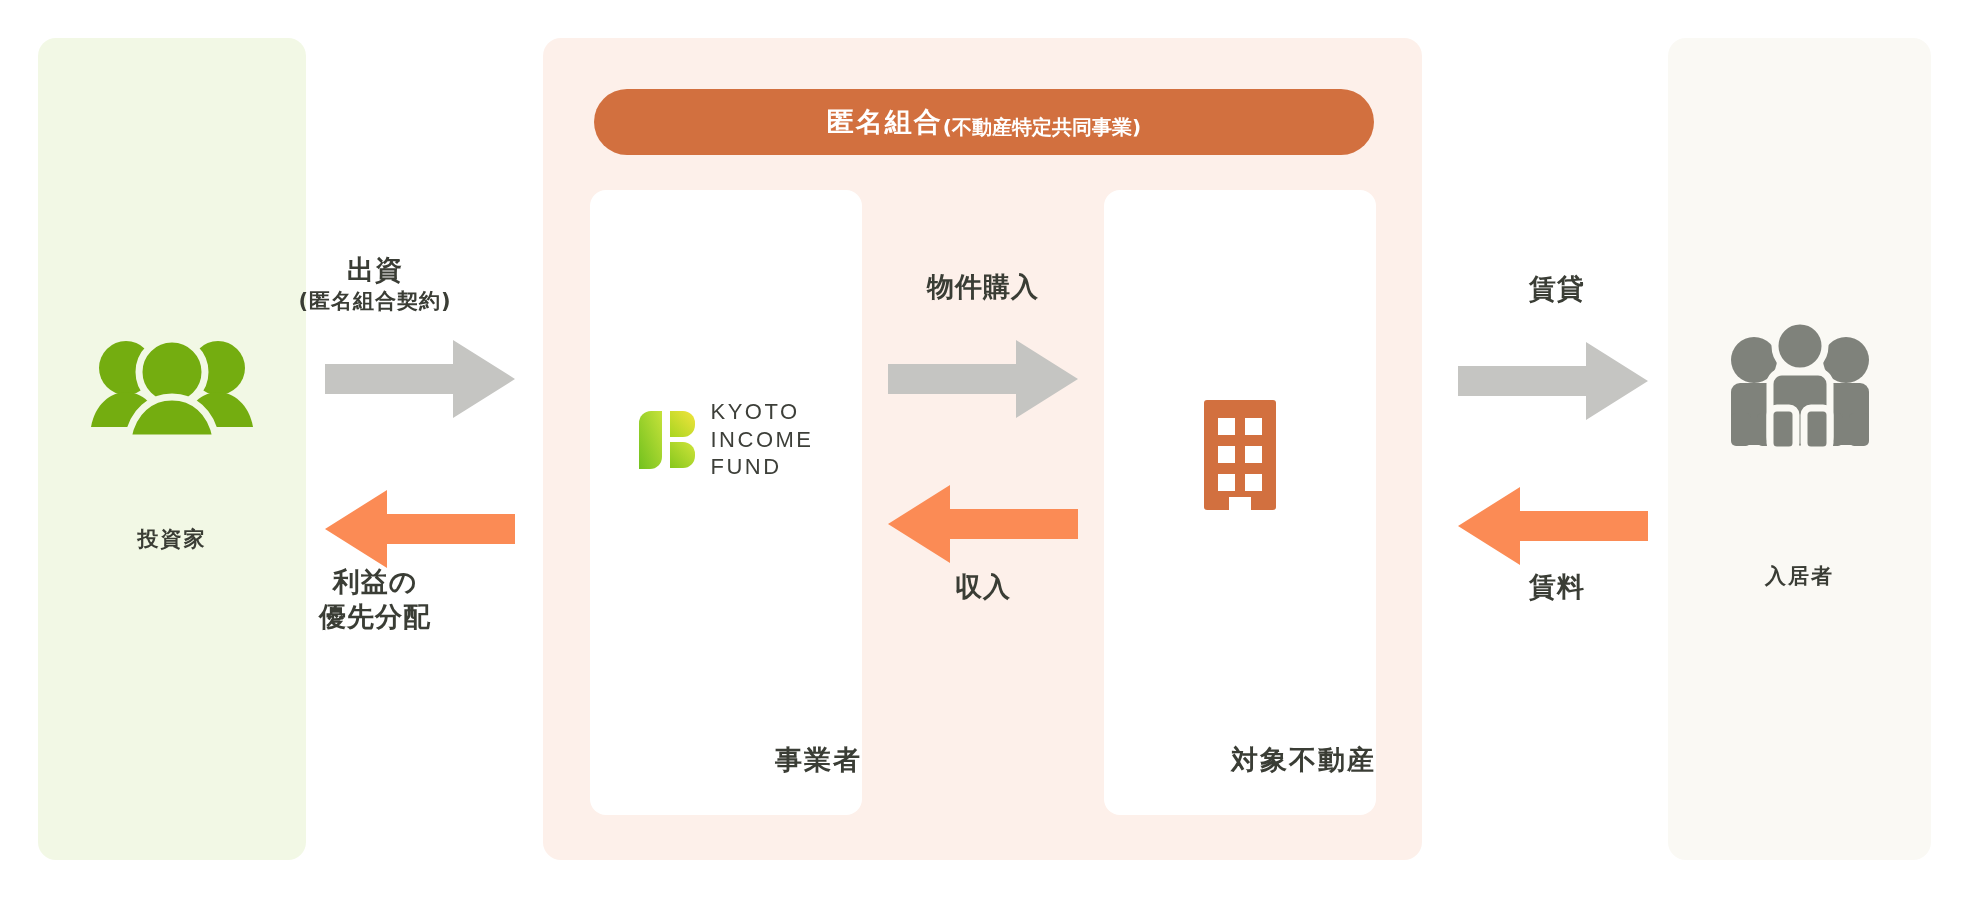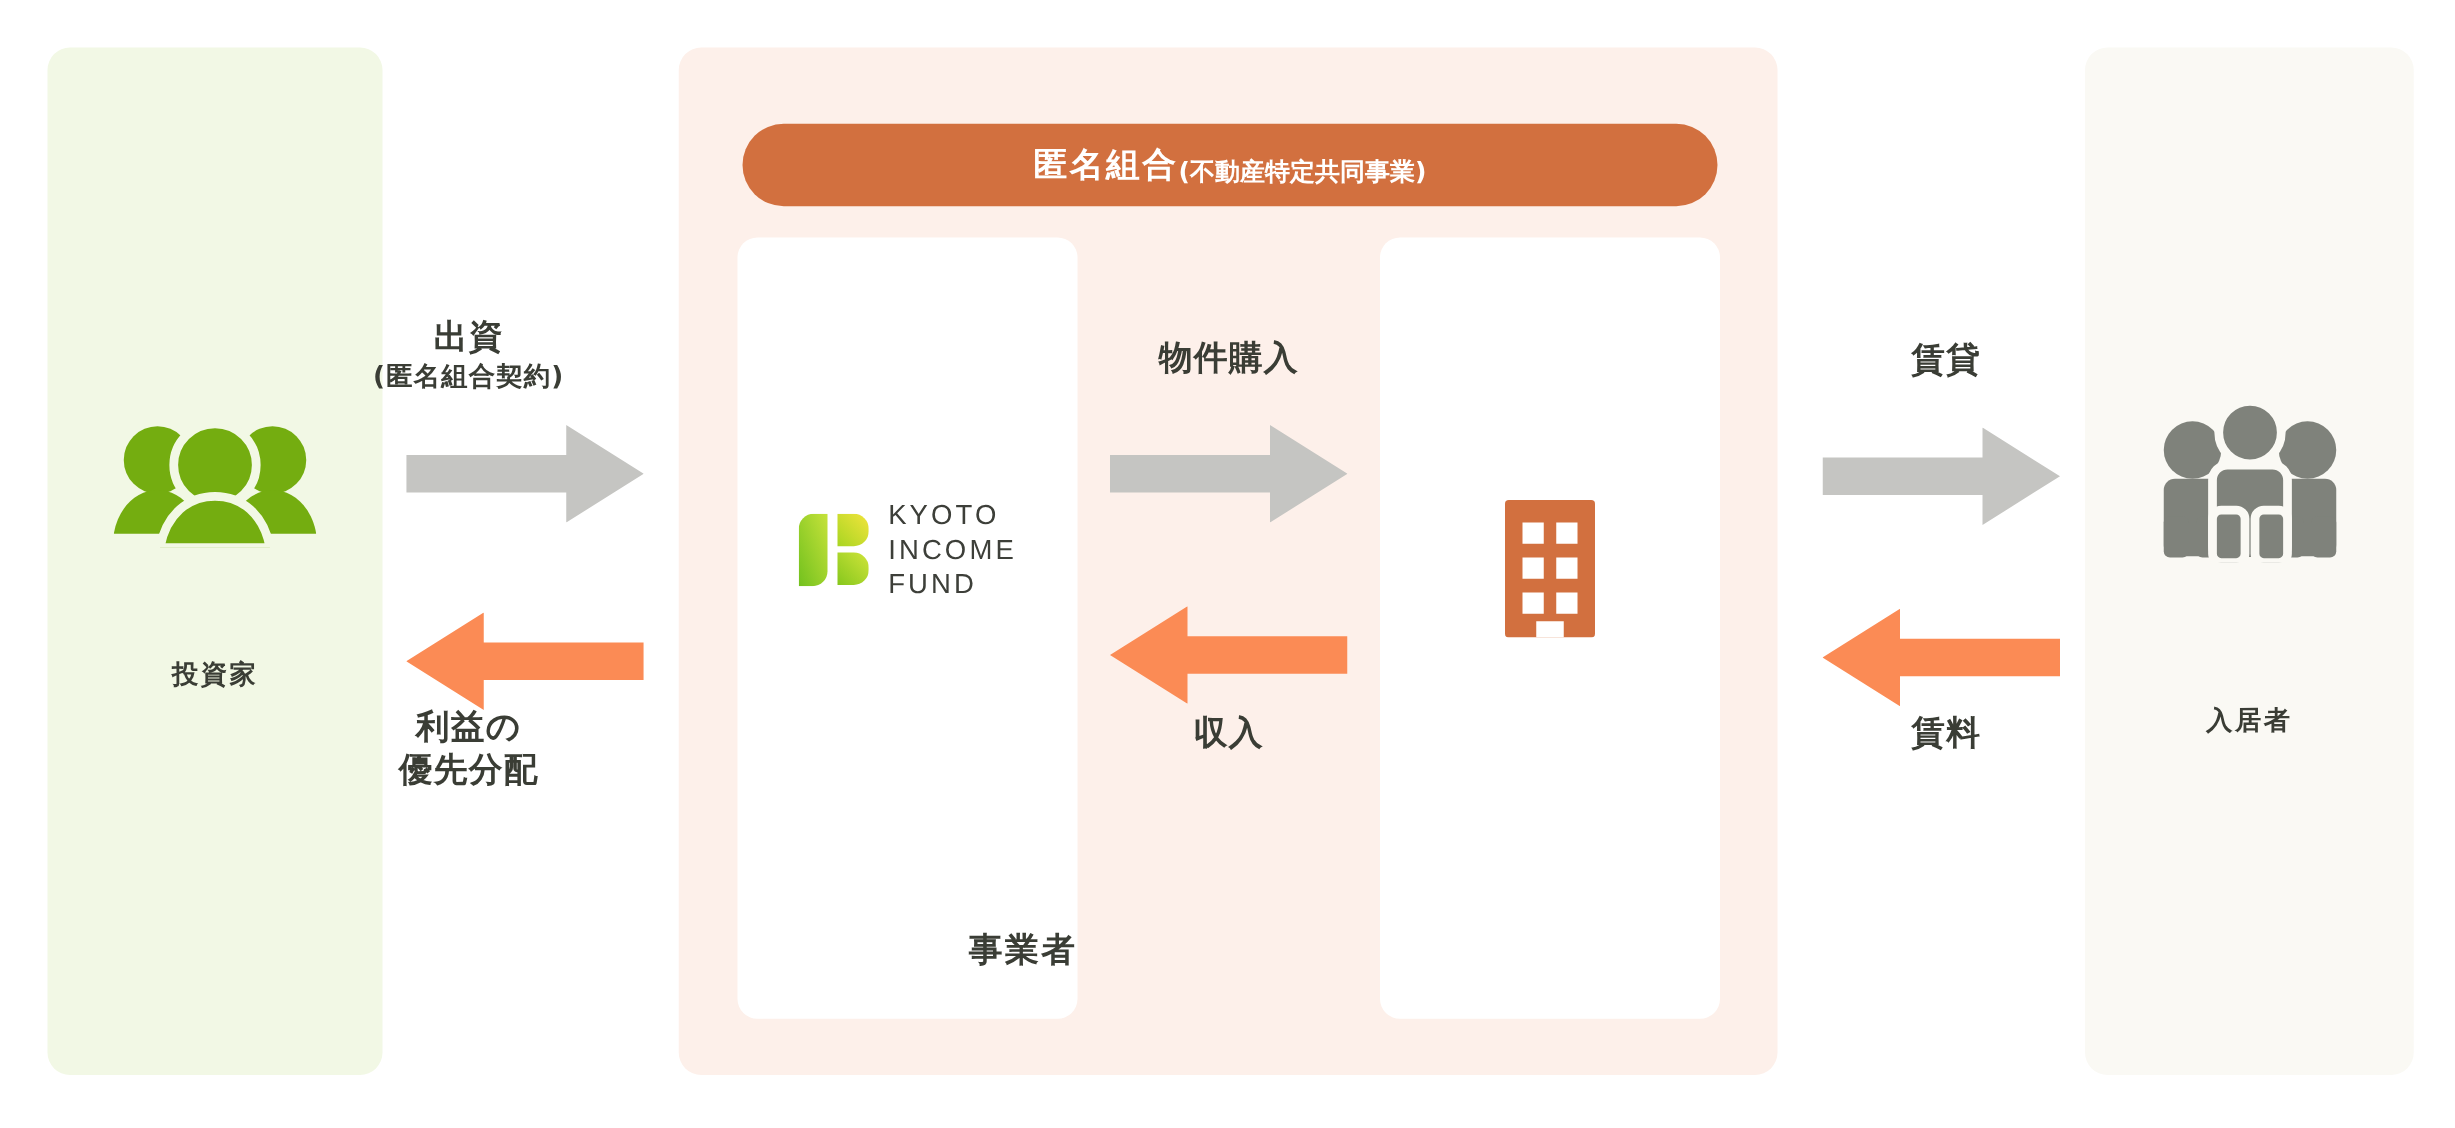--- a/index.html
+++ b/index.html
@@ -13,21 +13,21 @@
   #stage { position: relative; width: 1964px; height: 902px; background: #ffffff; }
 
   
   .panel { position: absolute; border-radius: 18px; }
   #panel-investor { left: 38px;   top: 38px; width: 268px;  height: 822px; background: #f2f8e5; }
   #panel-fund     { left: 543px;  top: 38px; width: 879px;  height: 822px; background: #fdf0ea; }
   #panel-resident { left: 1668px; top: 38px; width: 263px;  height: 822px; background: #faf9f4; }
 
   
   #fund-title {
-    position: absolute; left: 594px; top: 99px; width: 780px; height: 66px;
+    position: absolute; left: 594px; top: 89px; width: 780px; height: 66px;
     background: #d2703f; border-radius: 33px;
     display: flex; align-items: center; justify-content: center;
     color: #ffffff; white-space: nowrap;
   }
   #fund-title .t-main { font-size: 27px; font-weight: 700; letter-spacing: 2px; }
   #fund-title .t-sub  { font-size: 20px; font-weight: 700; letter-spacing: 0px; margin-top: 11px; }
 
   
   .card {
     position: absolute; background: #ffffff; border-radius: 16px;
@@ -136,20 +136,21 @@
         <rect x="10" y="0" width="72" height="110" rx="3" fill="#d2703f"></rect>
         <rect x="24" y="18" width="17" height="17" fill="#ffffff"></rect>
         <rect x="51" y="18" width="17" height="17" fill="#ffffff"></rect>
         <rect x="24" y="46" width="17" height="17" fill="#ffffff"></rect>
         <rect x="51" y="46" width="17" height="17" fill="#ffffff"></rect>
         <rect x="24" y="74" width="17" height="17" fill="#ffffff"></rect>
         <rect x="51" y="74" width="17" height="17" fill="#ffffff"></rect>
         <rect x="35" y="97" width="22" height="13" fill="#ffffff"></rect>
       </svg>
     </div>
+    <div class="card-label">対象不動産</div>
   </div>
 
   <div class="entity-icon" id="icon-investor">
     <svg width="162" height="108" viewBox="0 0 162 108">
       <g fill="#74ad10">
         <circle cx="35" cy="38" r="27"></circle>
         <path d="M0 97 C4 74 20 62 35 62 C50 62 66 74 70 97 Z"></path>
         <circle cx="127" cy="38" r="27"></circle>
         <path d="M92 97 C96 74 112 62 127 62 C142 62 158 74 162 97 Z"></path>
         <circle cx="81" cy="42" r="33" stroke="#f2f8e5" stroke-width="7"></circle>

